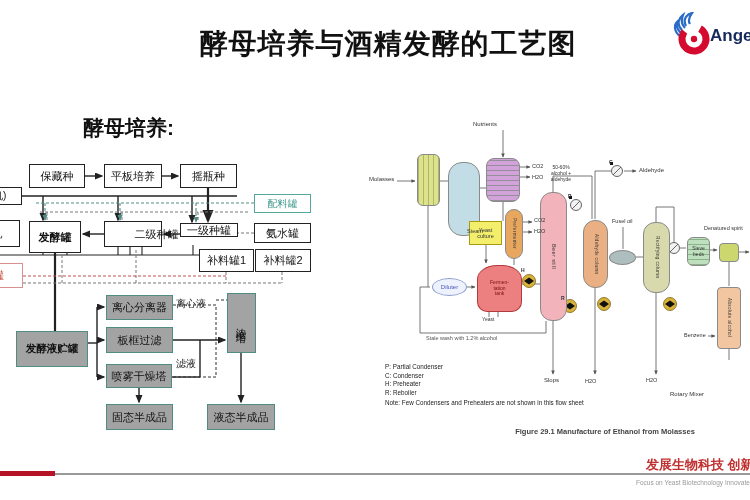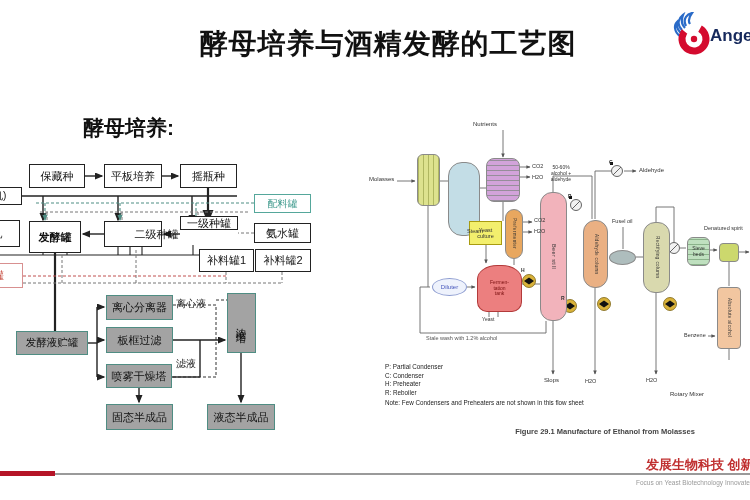--- a/index.html
+++ b/index.html
@@ -194,27 +194,27 @@
     <div class="box" style="left:29px;top:164px;width:56px;height:24px;">保藏种</div>
     <div class="box" style="left:104px;top:164px;width:58px;height:24px;">平板培养</div>
     <div class="box" style="left:180px;top:164px;width:57px;height:24px;">摇瓶种</div>
 
     <div class="box" style="left:-26px;top:187px;width:48px;height:18px;font-size:10px;">(机)</div>
     <div class="box" style="left:-26px;top:220px;width:46px;height:27px;">机</div>
     <div class="box redline" style="left:-26px;top:263px;width:49px;height:25px;">罐</div>
 
     <div class="box" style="left:29px;top:221px;width:52px;height:32px;font-weight:bold;">发酵罐</div>
     <div class="box" style="left:104px;top:221px;width:58px;height:26px;padding-left:47px;">二级种罐</div>
-    <div class="box" style="left:180px;top:216px;width:58px;height:14px;">一级种罐</div>
+    <div class="box" style="left:180px;top:223px;width:58px;height:14px;">一级种罐</div>
     <div class="box tealline" style="left:254px;top:194px;width:57px;height:19px;font-size:10px;">配料罐</div>
     <div class="box" style="left:254px;top:223px;width:57px;height:20px;">氨水罐</div>
     <div class="box" style="left:199px;top:249px;width:55px;height:23px;">补料罐1</div>
     <div class="box" style="left:255px;top:249px;width:56px;height:23px;">补料罐2</div>
 
-    <div class="box tealfill" style="left:16px;top:331px;width:72px;height:24px;font-size:10.5px;">发酵液贮罐</div>
+    <div class="box tealfill" style="left:16px;top:331px;width:72px;height:36px;font-size:10.5px;font-weight:bold;">发酵液贮罐</div>
     <div class="box tealfill" style="left:106px;top:295px;width:67px;height:25px;">离心分离器</div>
     <div class="lbl" style="left:176px;top:297px;">离心液</div>
     <div class="box tealfill" style="left:106px;top:327px;width:67px;height:26px;">板框过滤</div>
     <div class="lbl" style="left:176px;top:329px;margin-top:28px;">滤液</div>
     <div class="box tealfill" style="left:106px;top:364px;width:66px;height:24px;">喷雾干燥塔</div>
     <div class="box tealfill" style="left:106px;top:404px;width:67px;height:26px;">固态半成品</div>
     <div class="box tealfill vcjk" style="left:227px;top:293px;width:29px;height:60px;font-size:10.5px;letter-spacing:2px;">浓缩塔</div>
     <div class="box tealfill" style="left:207px;top:404px;width:68px;height:26px;">液态半成品</div>
   </div>
 

